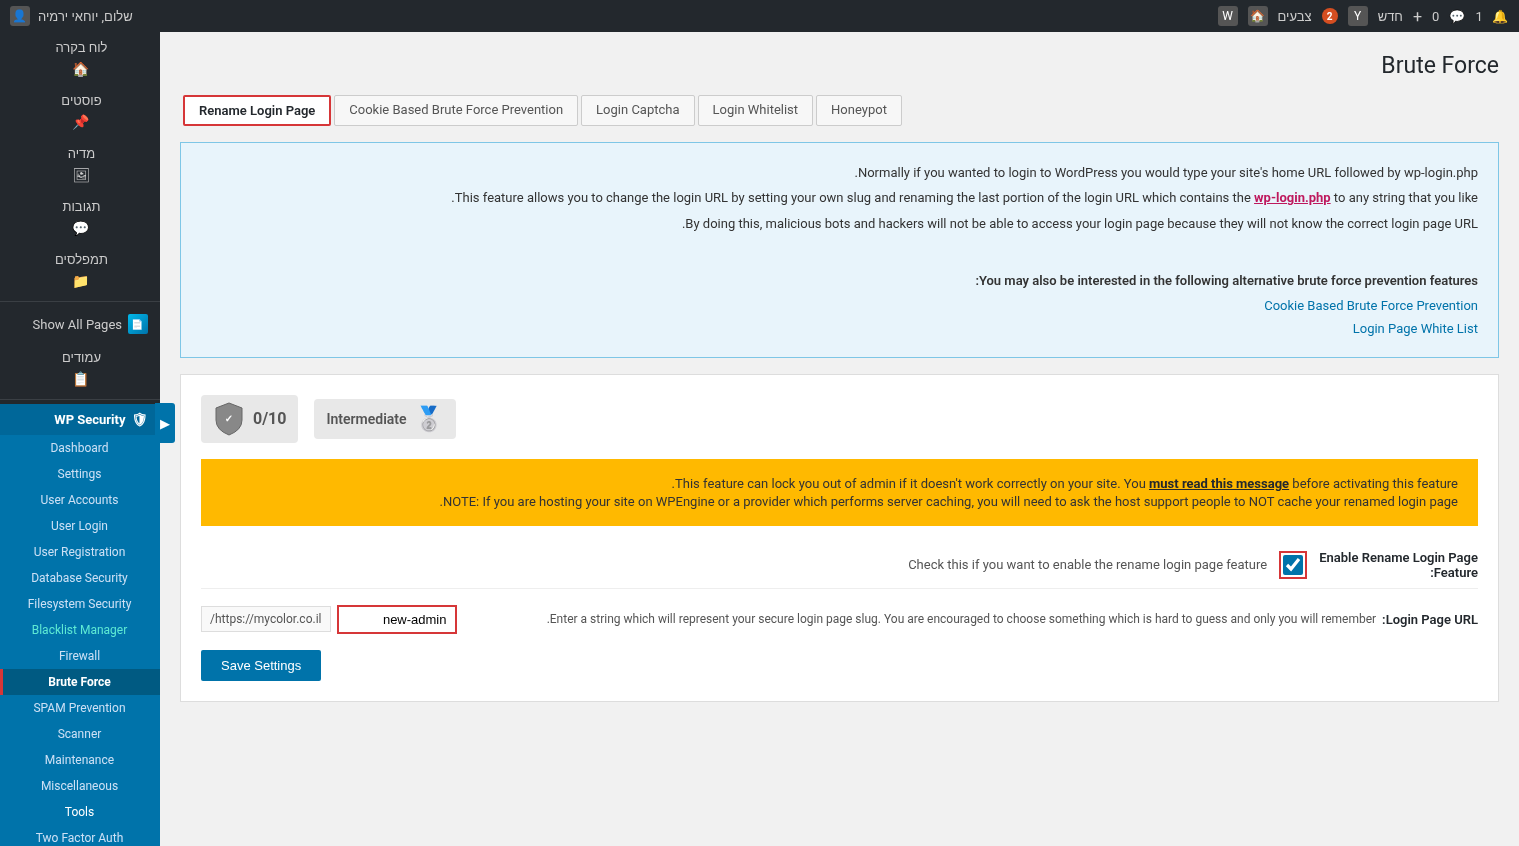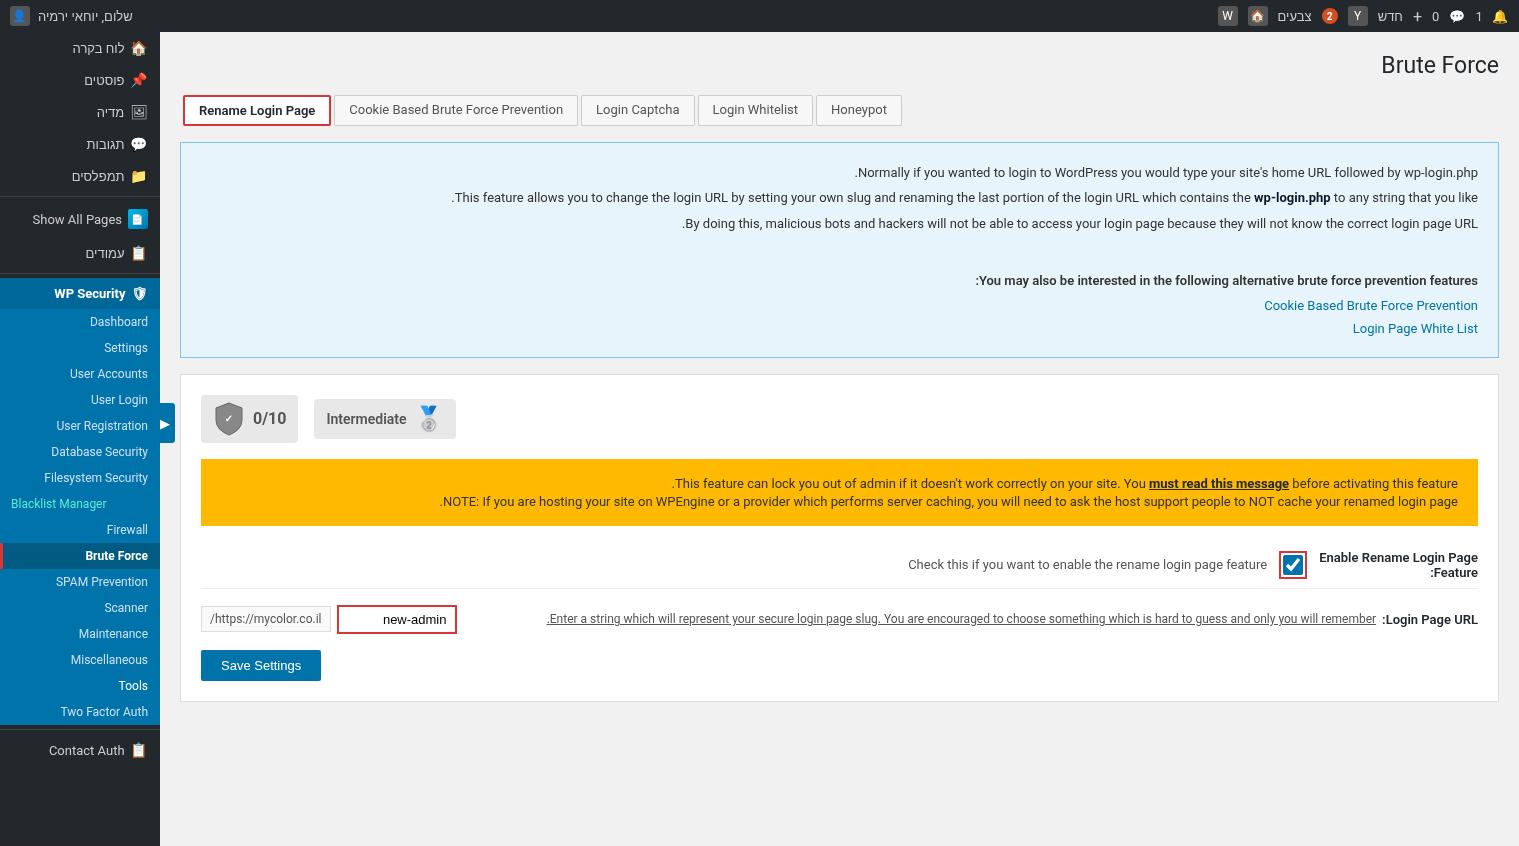--- a/index.html
+++ b/index.html
@@ -43,20 +43,21 @@
       display: flex;
       align-items: center;
       justify-content: flex-end;
       padding: 8px 12px;
       color: #ccc;
       cursor: pointer;
       font-size: 13px;
       gap: 6px;
       text-align: right;
       border-left: 3px solid transparent;
+      flex-direction: column;
     }
     .sidebar-icon { font-size: 14px; }
     .sidebar-divider { border-top: 1px solid #3a3f44; margin: 4px 0; }
 
     .sidebar-menu-header {
       display: flex;
       align-items: center;
       justify-content: flex-end;
       padding: 8px 12px;
       color: #ccc;
@@ -147,21 +148,21 @@
       background: #e8f4fb;
       border: 1px solid #7ec6e6;
       padding: 16px 20px;
       margin-bottom: 16px;
       text-align: right;
       direction: rtl;
       line-height: 1.8;
     }
     .info-box p { color: #333; font-size: 13px; margin: 2px 0; }
     .info-box a { color: #0073aa; text-decoration: none; }
-    .info-box .highlight { color: #0f172a; font-weight: bold; }
+    .info-box .highlight { color: #be185d; font-weight: bold; text-decoration: underline; }
     .info-box .section-header { color: #333; font-size: 13px; font-weight: 600; margin-top: 8px; }
     .info-box .link-item { color: #0073aa; cursor: pointer; display: block; }
 
     
     .settings-box {
       background: #fff;
       border: 1px solid #ddd;
       padding: 20px;
       margin-bottom: 16px;
     }
@@ -249,21 +250,21 @@
     
     .url-row {
       display: flex;
       align-items: center;
       justify-content: flex-end;
       gap: 6px;
       margin-bottom: 16px;
       direction: rtl;
     }
     .url-label { font-size: 13px; color: #23282d; font-weight: 600; }
-    .url-desc { font-size: 12px; color: #555; text-align: right; flex: 1; text-decoration: underline; }
+    .url-desc { font-size: 12px; color: #555; text-align: right; flex: 1; }
     .url-prefix {
       background: #f9f9f9;
       border: 1px solid #ddd;
       padding: 5px 8px;
       font-size: 12px;
       color: #555;
       white-space: nowrap;
     }
     .url-input {
       border: 2px solid #d63638;

